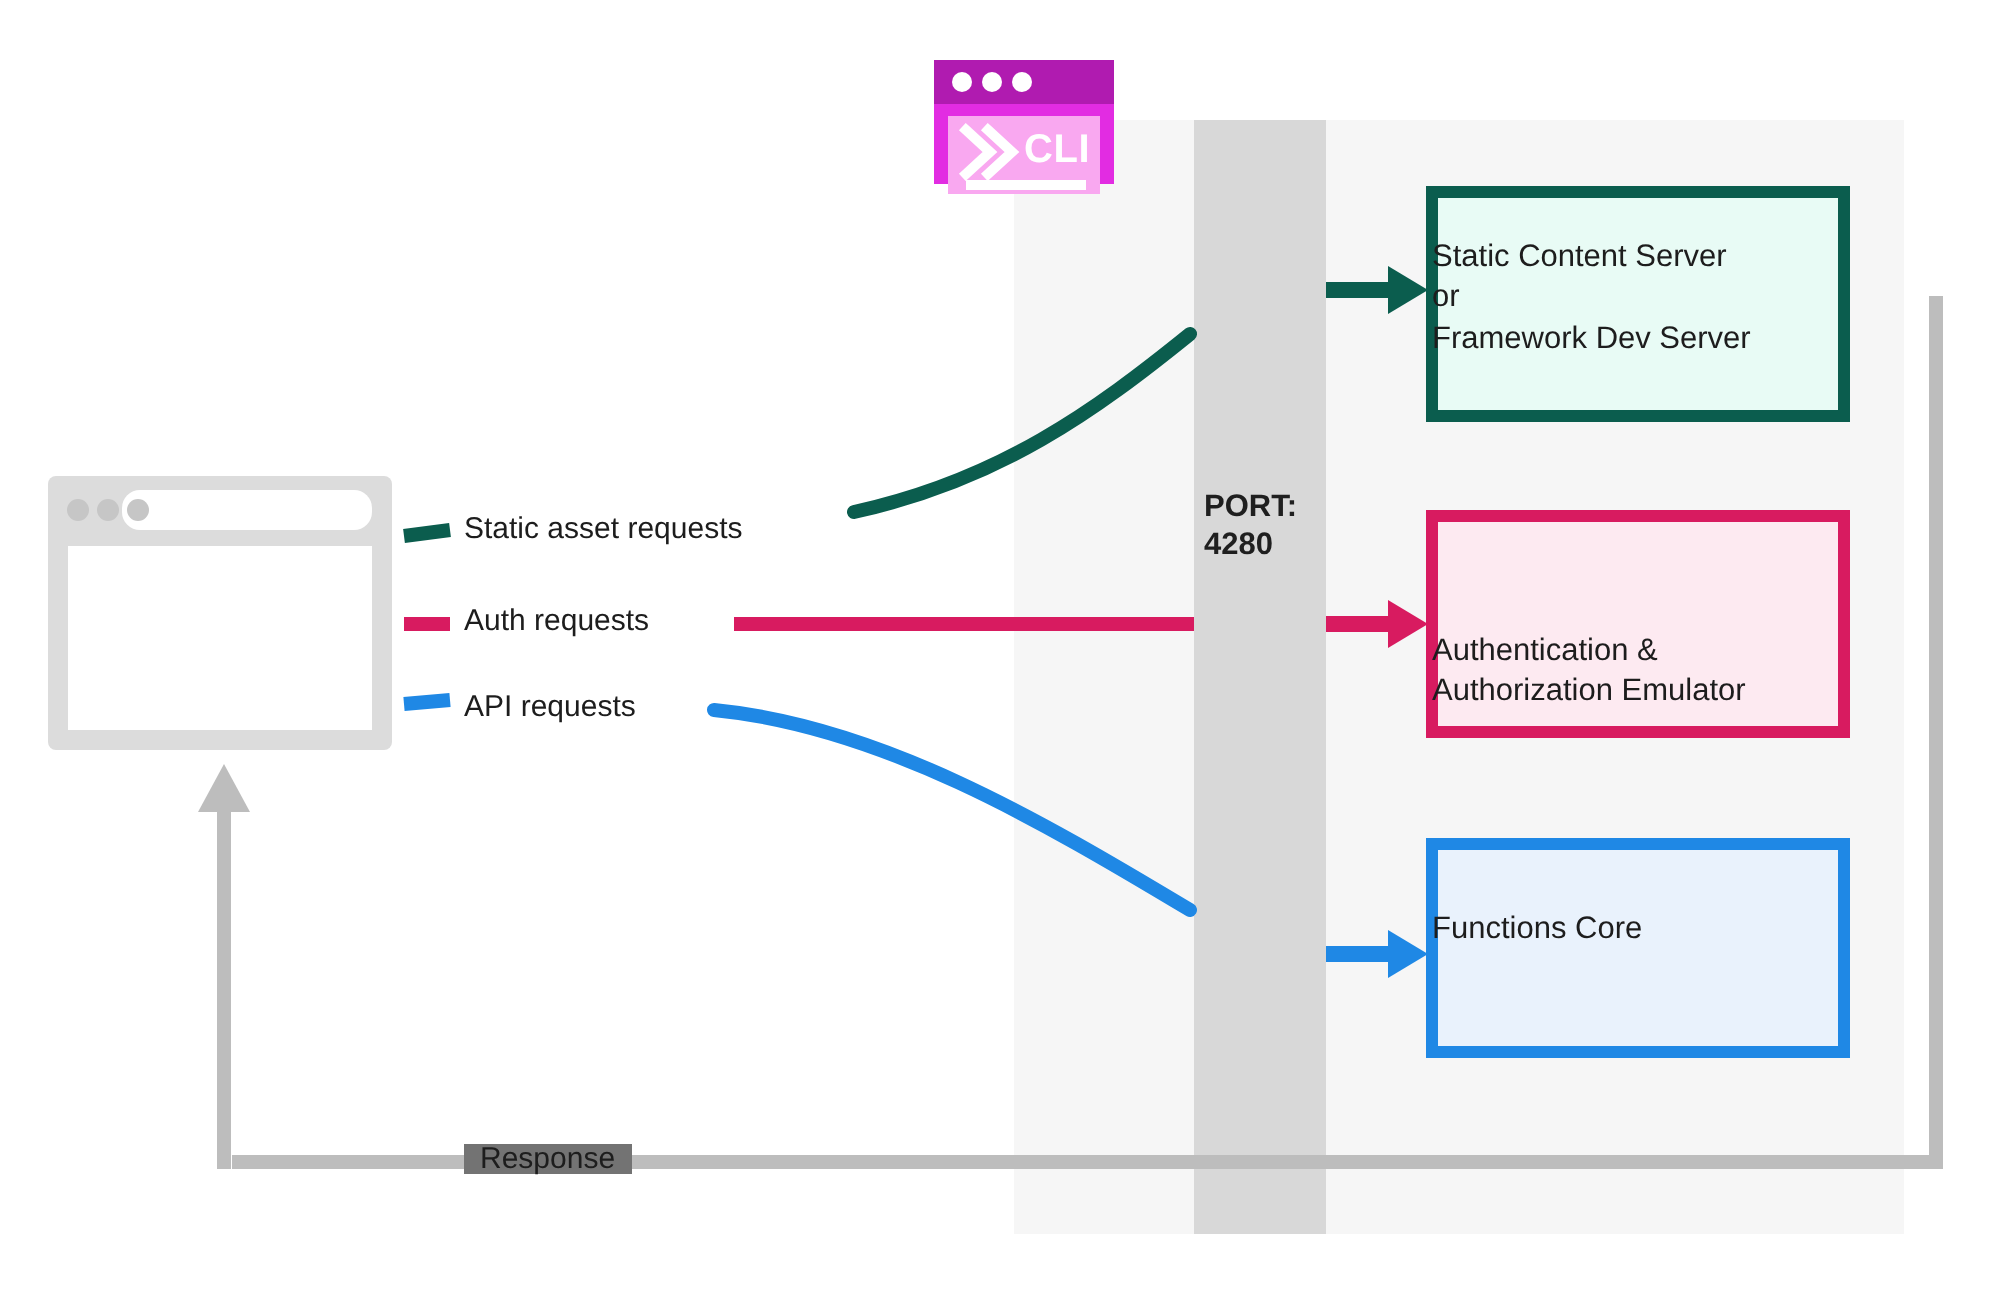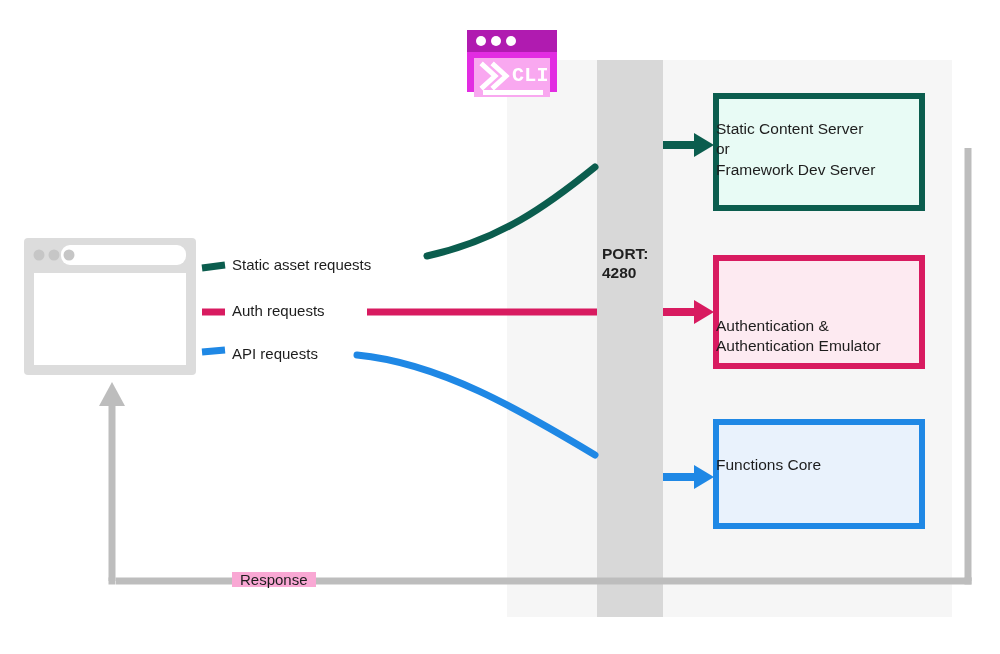--- a/index.html
+++ b/index.html
@@ -3,21 +3,21 @@
 <meta charset="utf-8">
 <style>
   html,body{margin:0;padding:0;background:#ffffff;}
   body{width:1000px;height:654px;position:relative;overflow:hidden;
        font-family:"Liberation Sans","DejaVu Sans",sans-serif;}
   #stage{position:absolute;left:0;top:0;width:1000px;height:654px;}
   svg.layer{position:absolute;left:0;top:0;width:1000px;height:654px;}
   .lbl{position:absolute;color:#1d1d1d;font-size:15px;line-height:1;white-space:nowrap;}
   .boxtext{position:absolute;text-align:left;color:#1d1d1d;font-size:15.5px;line-height:1.32;white-space:nowrap;}
   .portlbl{position:absolute;color:#1f1f1f;font-size:15.5px;font-weight:bold;line-height:1.25;text-align:left;}
-  .cliword{position:absolute;color:#ffffff;font-size:20px;font-weight:bold;letter-spacing:.3px;font-family:Liberation Mono, monospace;}
+  .cliword{position:absolute;color:#ffffff;font-size:20px;font-weight:bold;letter-spacing:.3px;}
 </style>
 </head>
 <body>
 
 <div id="stage">
 
   <svg class="layer">
 
     <rect x="507" y="60" width="445" height="557" fill="#f6f6f6"></rect>
 
@@ -90,36 +90,36 @@
   </svg>
 
   <div class="boxtext" style="left:716px;top:119px;width:206px;">
     <div>Static Content Server</div>
     <div>or</div>
     <div>Framework Dev Server</div>
   </div>
 
   <div class="boxtext" style="left:716px;top:293px;width:206px;margin-top:23px;">
     <div>Authentication &amp;</div>
-    <div>Authentication Emulator</div>
+    <div>Authorization Emulator</div>
   </div>
 
   <div class="boxtext" style="left:716px;top:455px;width:206px;">
     <div>Functions Core</div>
   </div>
 
   <div class="portlbl" style="left:602px;top:244px;width:60px;">
     <div>PORT:</div>
     <div>4280</div>
   </div>
 
   <div class="lbl" style="left:232px;top:257px;">Static asset requests</div>
   <div class="lbl" style="left:232px;top:303px;">Auth requests</div>
   <div class="lbl" style="left:232px;top:346px;">API requests</div>
-  <div class="lbl" style="left:232px;top:572px;background:#f9a8d4;padding:0 8px;">Response</div>
+  <div class="lbl" style="left:232px;top:572px;background:#737373;padding:0 8px;">Response</div>
 
   <svg class="layer">
     <g>
       <rect x="24" y="238" width="172" height="137" rx="4" fill="#dcdcdc"></rect>
       <rect x="34" y="273" width="152" height="92" fill="#ffffff"></rect>
       <rect x="61" y="245" width="125" height="20" rx="9" fill="#ffffff"></rect>
       <circle cx="39" cy="255" r="5.5" fill="#c6c6c6"></circle>
       <circle cx="54" cy="255" r="5.5" fill="#c6c6c6"></circle>
       <circle cx="69" cy="255" r="5.5" fill="#c6c6c6"></circle>
     </g>

